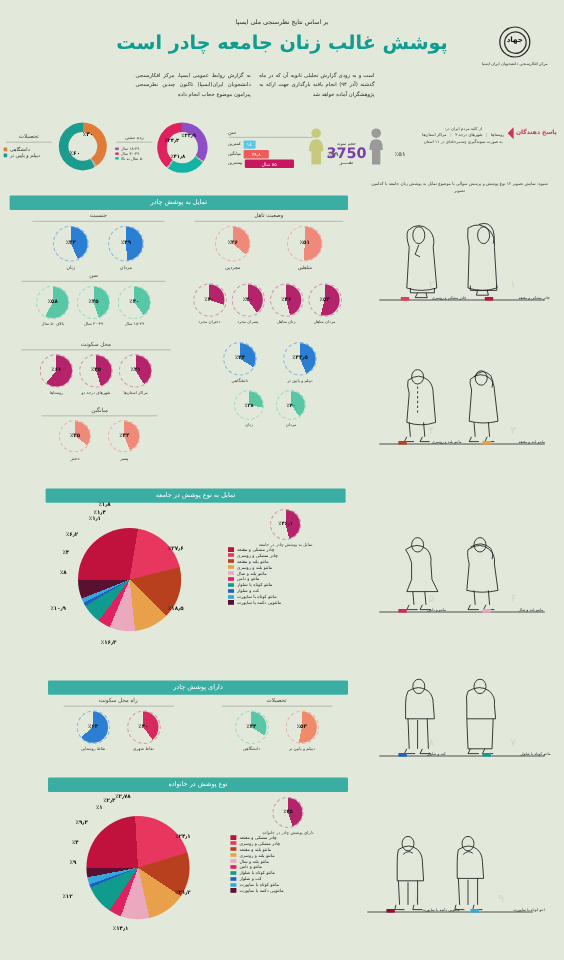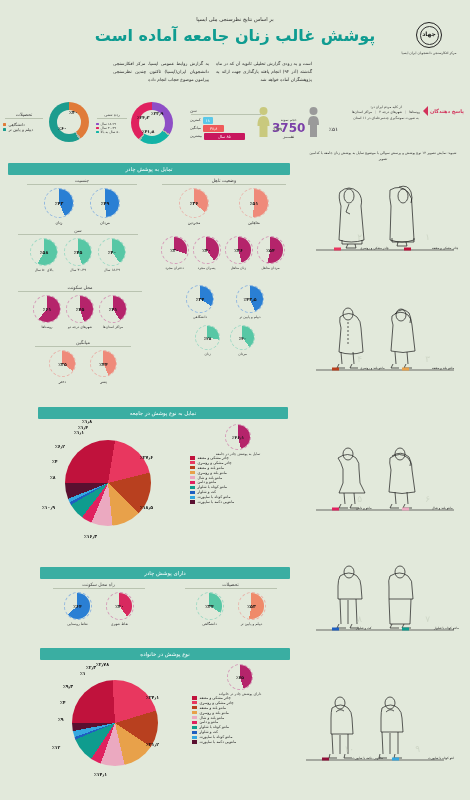--- a/index.html
+++ b/index.html
@@ -125,21 +125,21 @@
     border-right: 5px solid #d2315a;
   }
   .resp-lines { position: absolute; right: 28px; top: 3px; text-align: center; font-size: 3.4px; color: #333; line-height: 1.6; width: 108px; }
 </style>
 </head>
 <body>
 
 <div id="page">
 
   <div id="hdr-kicker">بر اساس نتایج نظرسنجی ملی ایسپا</div>
-  <div id="hdr-title">پوشش غالب زنان جامعه آماده است</div>
+  <div id="hdr-title">پوشش غالب زنان جامعه چادر است</div>
 
   <div id="hdr-body">
     <p>به گزارش روابط عمومی ایسپا، مرکز افکارسنجی دانشجویان ایران(ایسپا) تاکنون چندین نظرسنجی پیرامون موضوع حجاب انجام داده</p>
     <p>است و به زودی گزارش تحلیلی ثانویه آن که در ماه گذشته (آذر ۹۴) انجام یافته بارگذاری جهت ارائه به پژوهشگران آماده خواهد شد</p>
   </div>
 
   <div id="logo-wrap">
     <div id="logo-circle">
       <div id="logo-mark">جهاد</div>
     </div>

